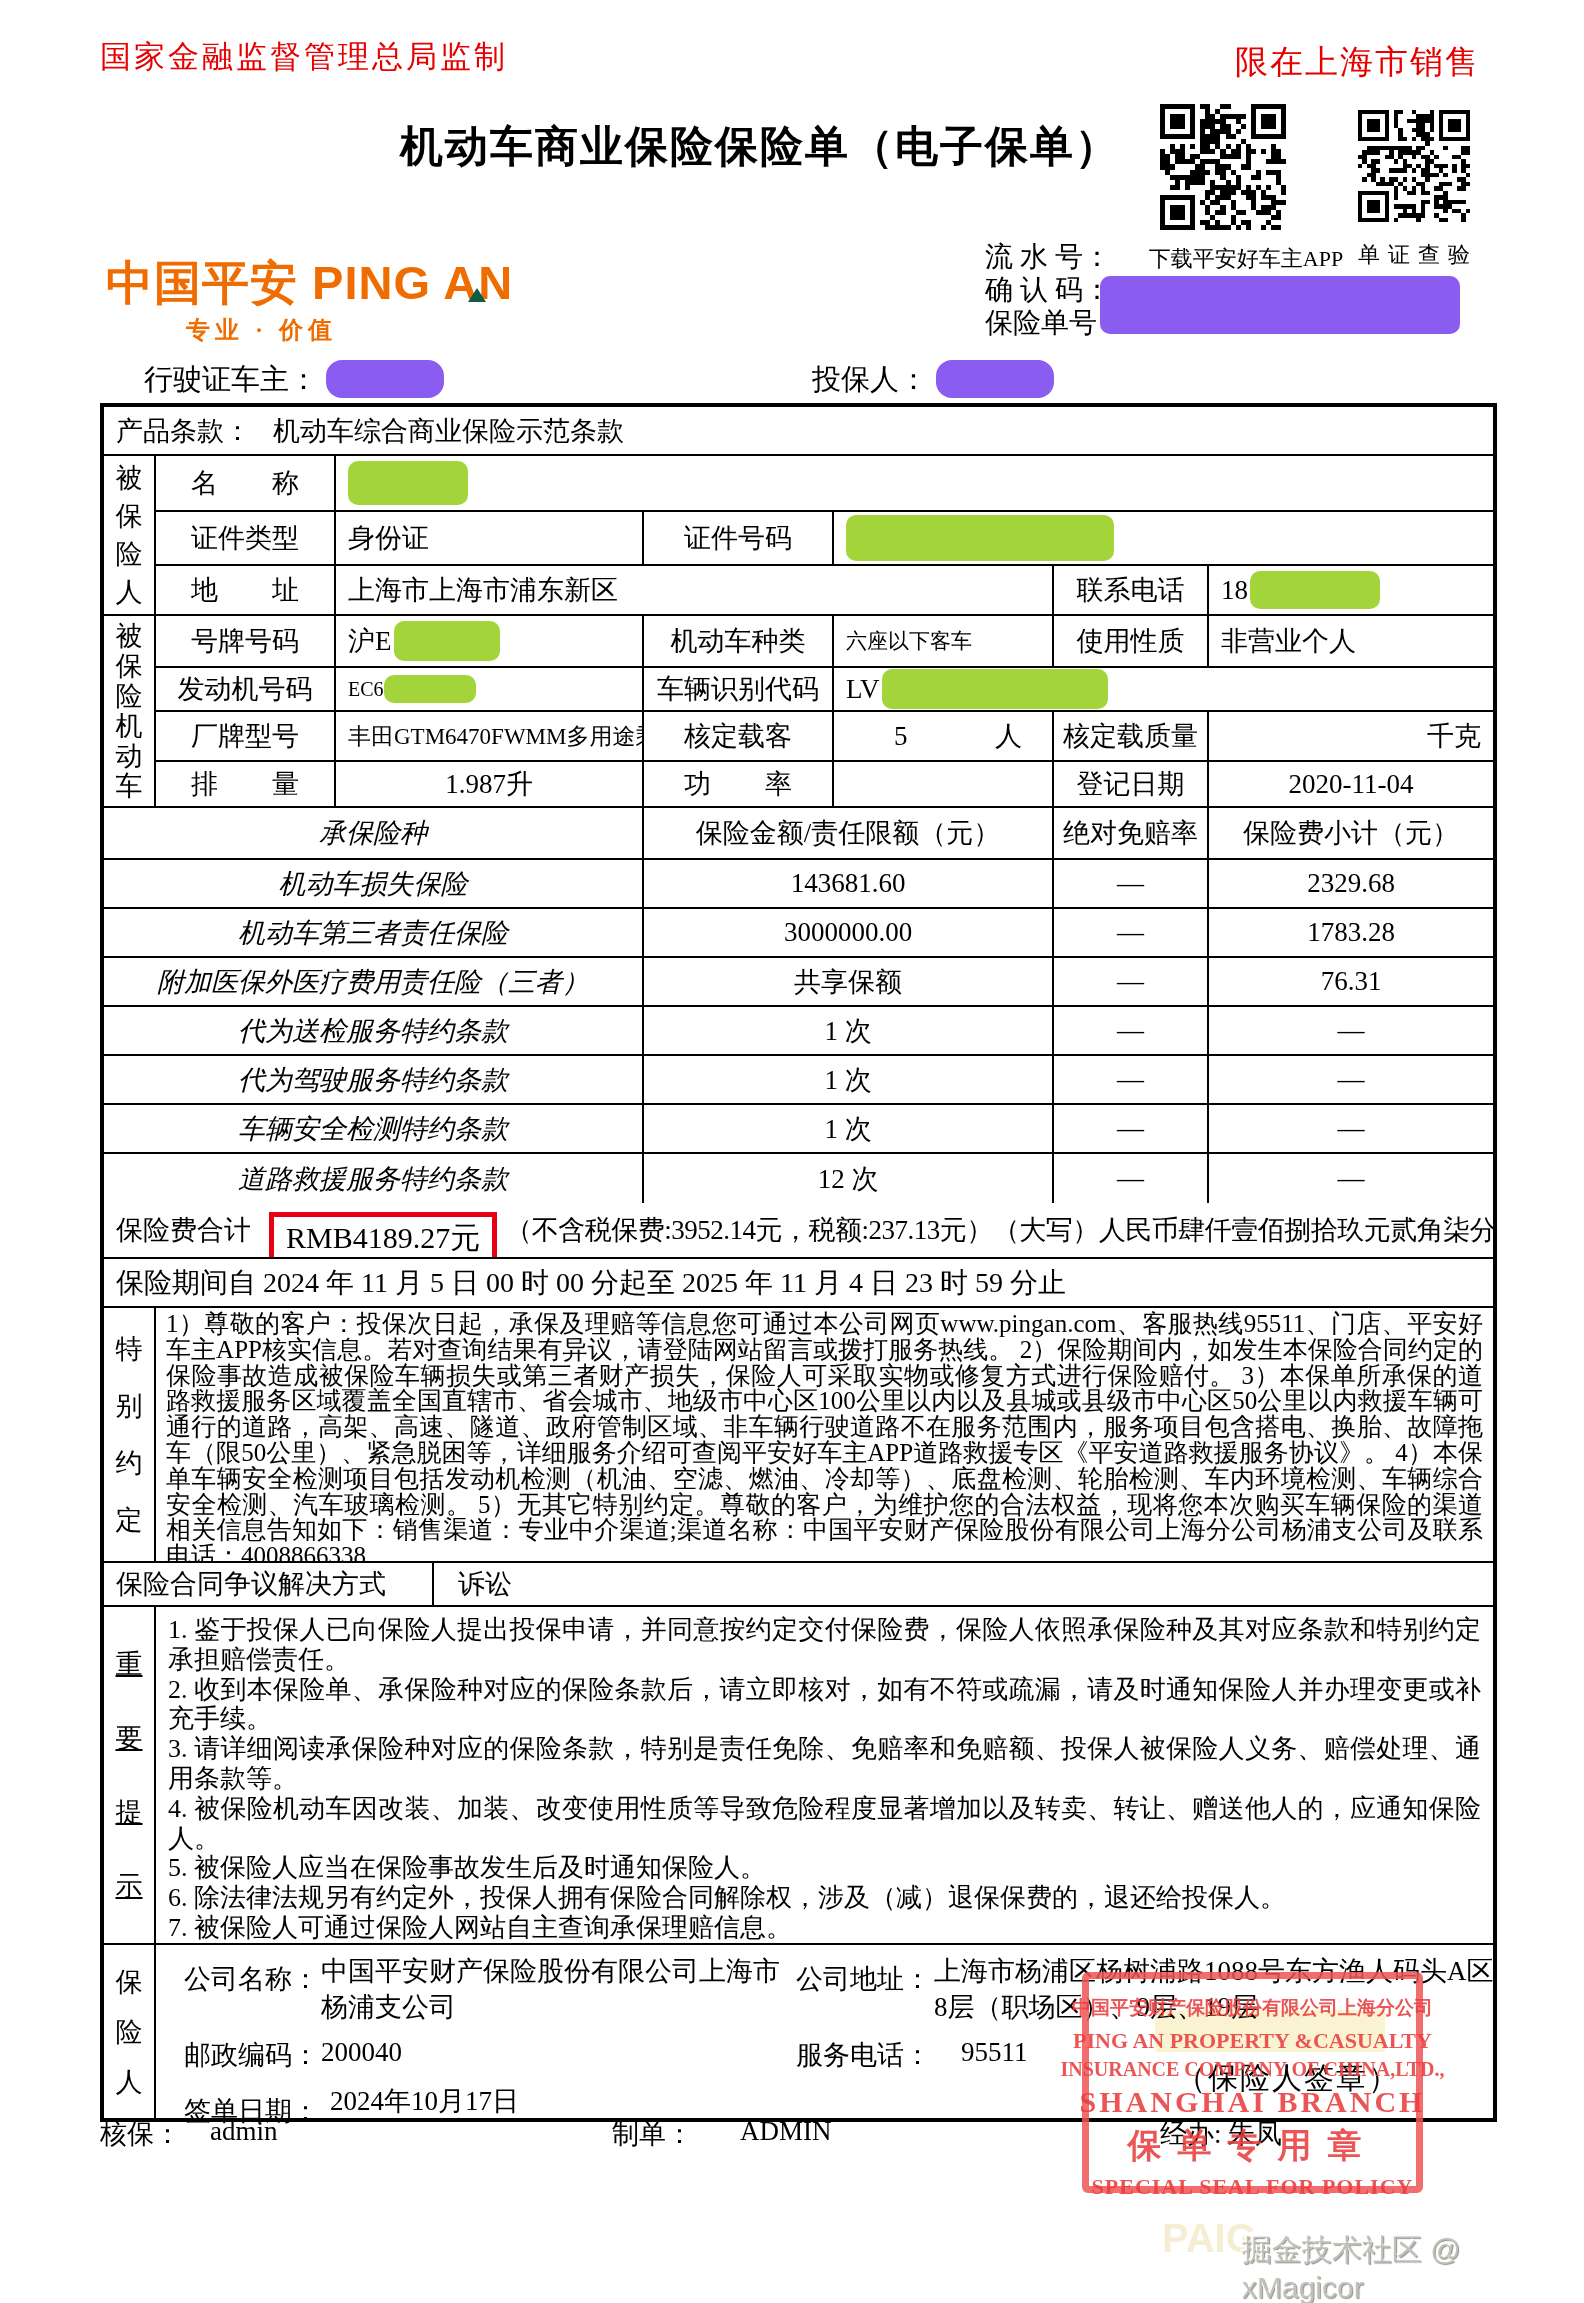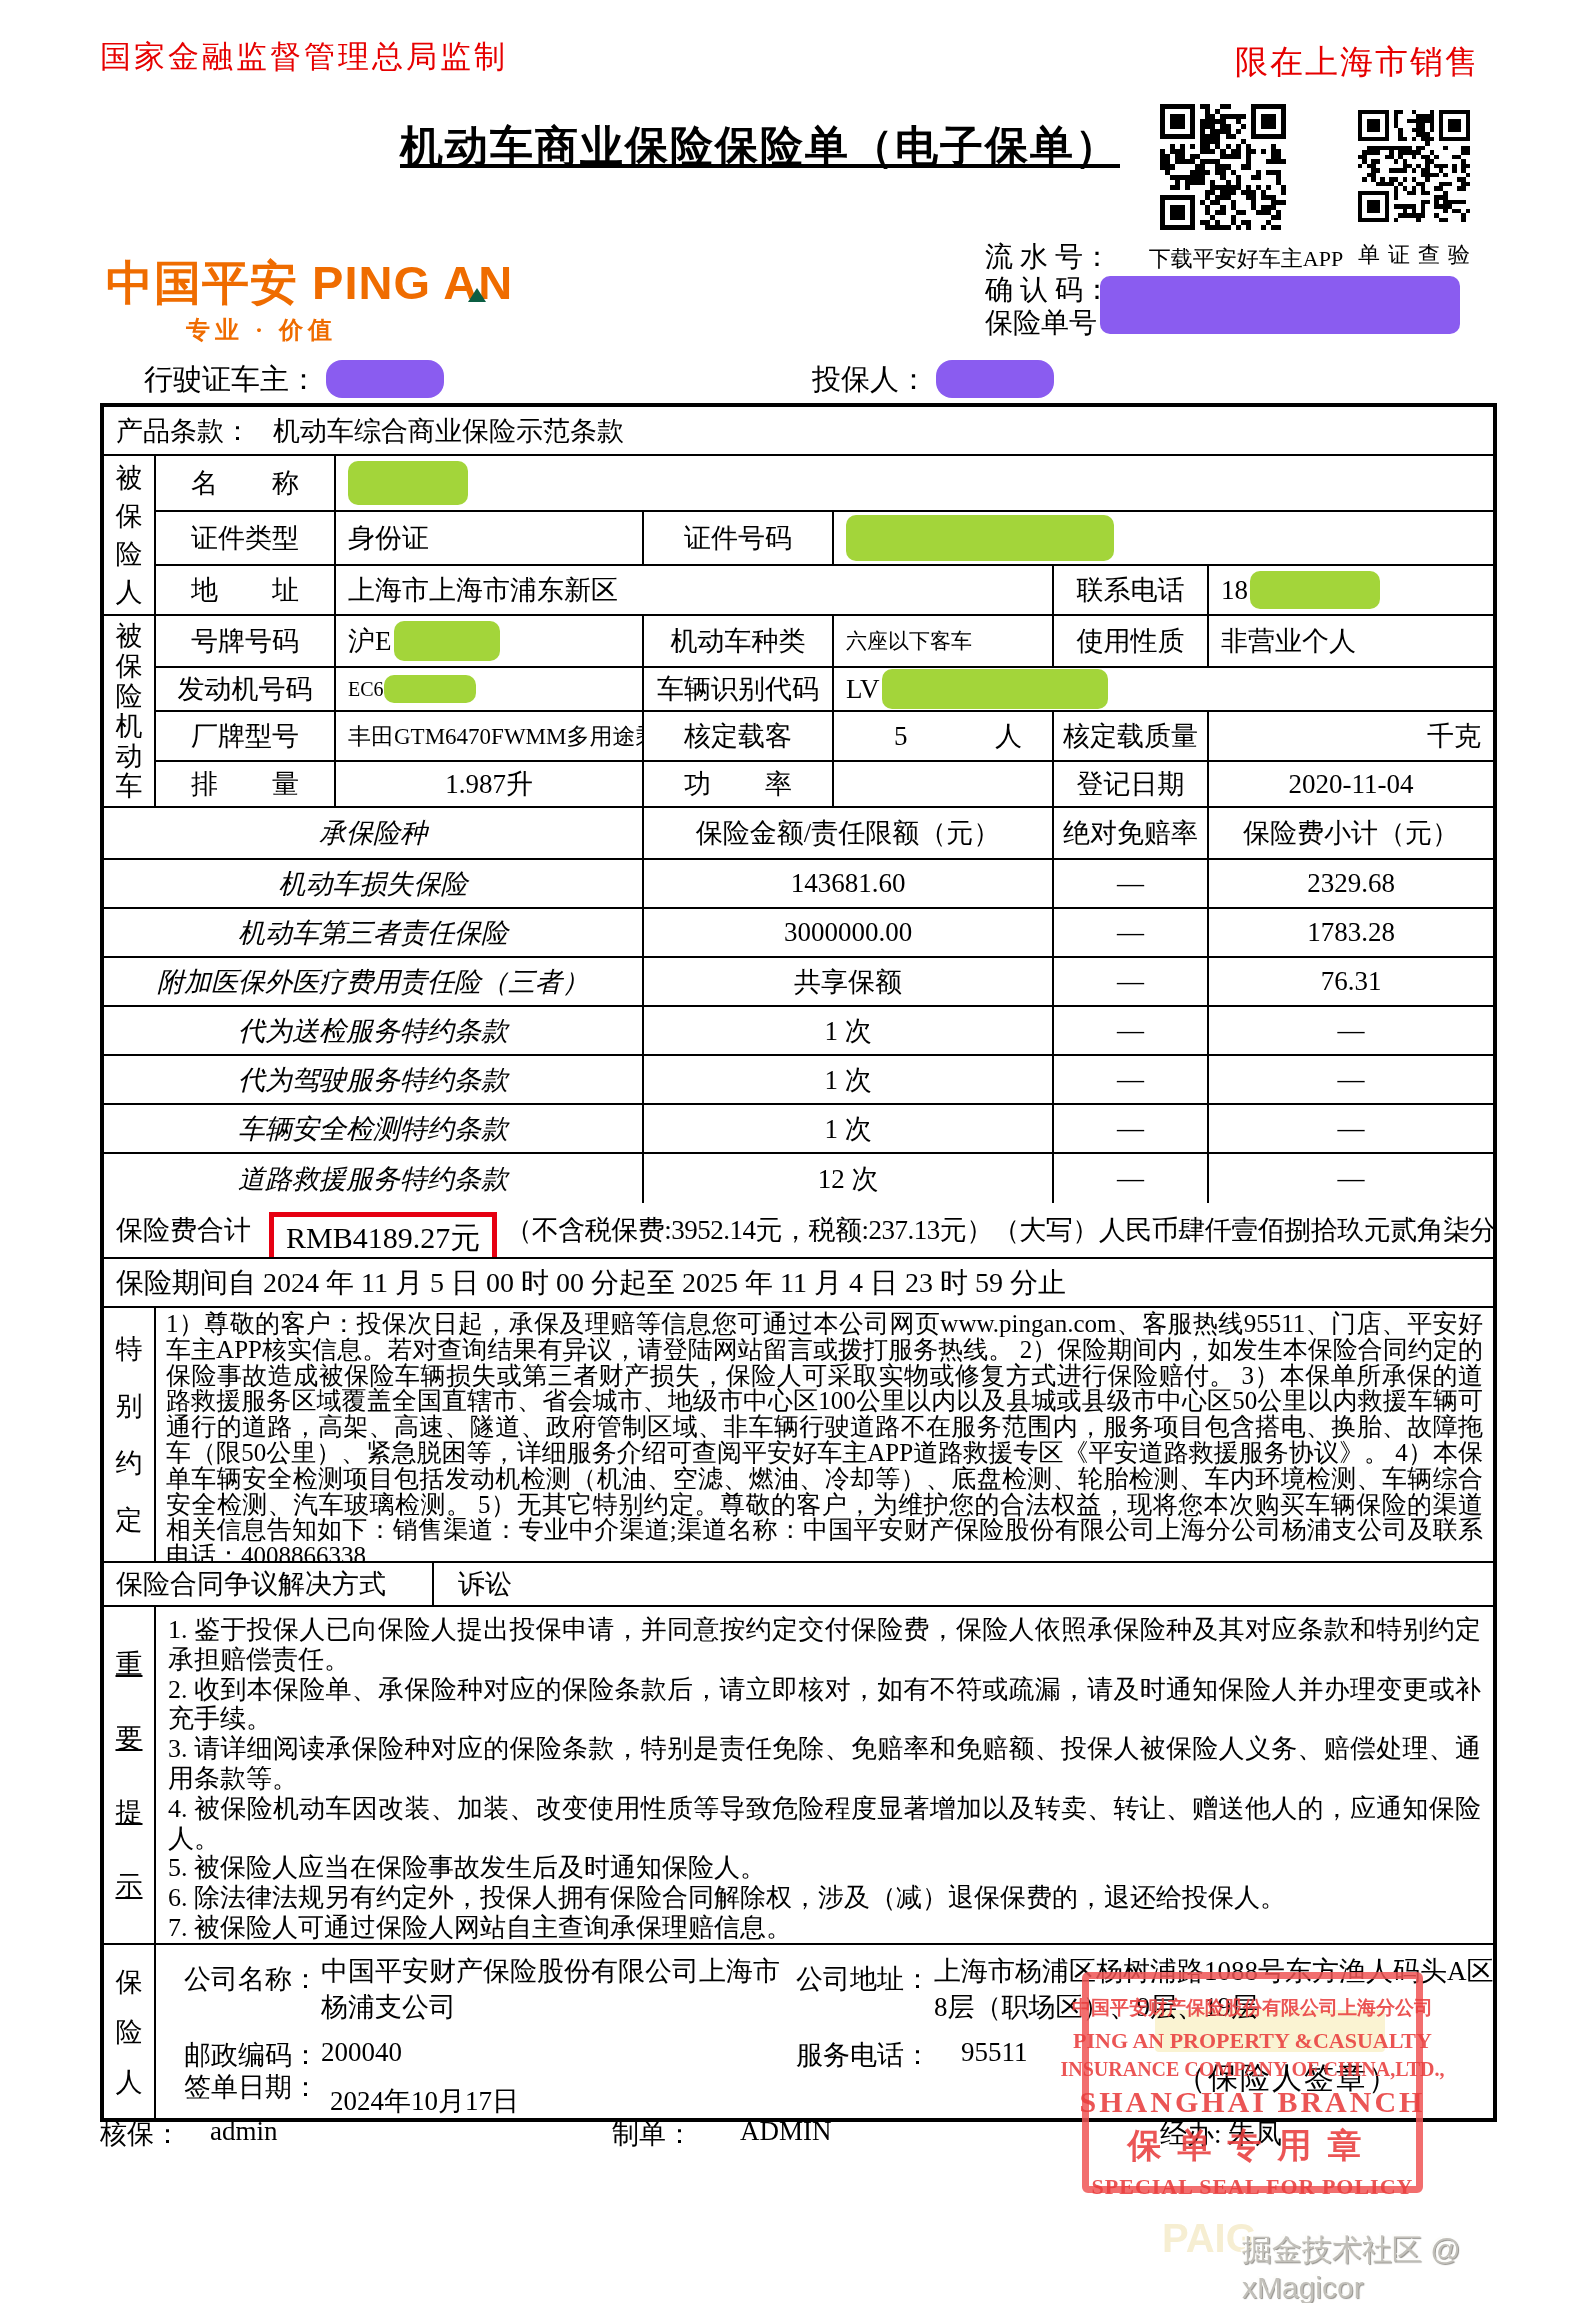--- a/index.html
+++ b/index.html
@@ -3,21 +3,21 @@
 <meta charset="utf-8">
 <style>
   html,body{margin:0;padding:0;background:#fff;}
   .page{position:relative;width:1584px;height:2303px;background:#ffffff;overflow:hidden;
         font-family:"Liberation Serif","DejaVu Serif",serif;color:#000;}
   .abs{position:absolute;}
   .red{color:#e60000;}
   .notice-left{left:100px;top:36px;font-size:31px;letter-spacing:3px;}
   .notice-right{left:1235px;top:40px;font-size:33px;letter-spacing:2px;}
   .doc-title{left:400px;top:118px;font-size:43px;font-weight:bold;letter-spacing:2px;
-             font-family:"Liberation Sans","DejaVu Sans",sans-serif;text-decoration:underline;}
+             font-family:"Liberation Sans","DejaVu Sans",sans-serif;}
   
   .qr{background:#fff;}
   .qr svg{display:block;width:100%;height:100%;}
   .qr1{left:1160px;top:104px;width:126px;height:126px;}
   .qr2{left:1358px;top:110px;width:112px;height:112px;}
   .qr-lab{font-size:22px;}
   .qr1-lab{left:1146px;top:244px;width:200px;text-align:center;}
   .qr2-lab{left:1348px;top:240px;width:140px;text-align:center;letter-spacing:8px;}
   
   .logo{left:106px;top:252px;font-size:47px;font-weight:bold;color:#ef6c00;
@@ -766,21 +766,21 @@
         </div>
       <div class="ins-content">
         <span class="ins" style="left:28px;top:16px;">公司名称：</span>
         <span class="ins wrap z3" style="left:165px;top:8px;width:480px;">中国平安财产保险股份有限公司上海市杨浦支公司</span>
         <span class="ins" style="left:640px;top:16px;">公司地址：</span>
         <span class="ins wrap z3" style="left:778px;top:8px;width:560px;">上海市杨浦区杨树浦路1088号东方渔人码头A区8层（职场区）、9层、19层</span>
         <span class="ins" style="left:28px;top:92px;">邮政编码：</span>
         <span class="ins" style="left:165px;top:92px;">200040</span>
         <span class="ins" style="left:640px;top:92px;">服务电话：</span>
         <span class="ins" style="left:805px;top:92px;">95511</span>
-        <span class="ins" style="left:28px;top:124px;">签单日期：</span>
+        <span class="ins" style="left:28px;top:148px;">签单日期：</span>
         <span class="ins" style="left:174px;top:138px;">2024年10月17日</span>
       </div>
     </div>
   </div>
 
   <div class="abs yellow-hl"></div>
   <div class="abs seal-note">（保险人签章）</div>
 
   <div class="abs seal">
     <div class="s1">中国平安财产保险股份有限公司上海分公司</div>

